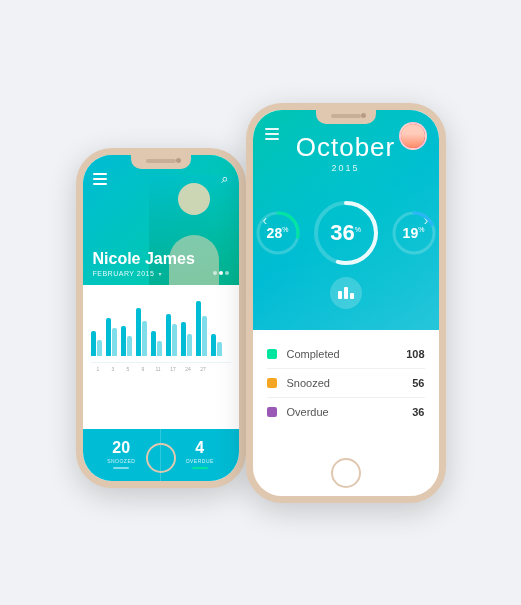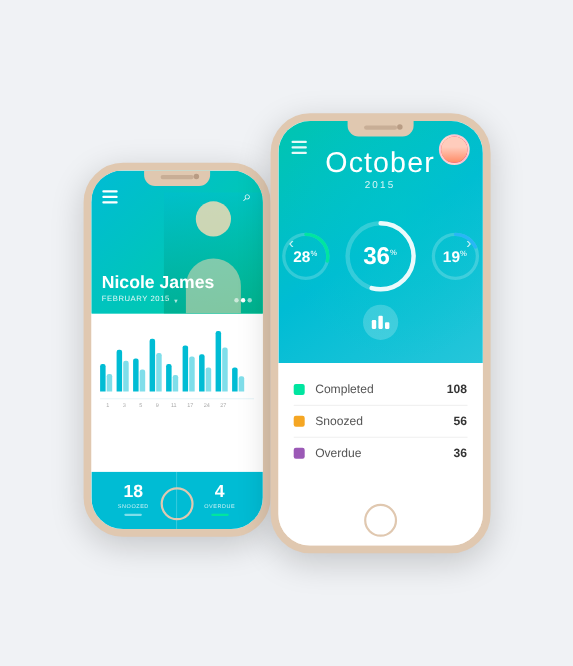--- a/index.html
+++ b/index.html
@@ -544,21 +544,21 @@
           <span class="chart-label">9</span>
           <span class="chart-label">11</span>
           <span class="chart-label">17</span>
           <span class="chart-label">24</span>
           <span class="chart-label">27</span>
         </div>
       </div>
 
       <div class="stats-row">
         <div class="stat-item">
-          <span class="stat-number">18</span>
+          <span class="stat-number">20</span>
           <span class="stat-label">SNOOZED</span>
           <div class="stat-line"></div>
         </div>
         <div class="stat-item">
           <span class="stat-number">4</span>
           <span class="stat-label">OVERDUE</span>
           <div class="stat-line green"></div>
         </div>
       </div>
     </div>

